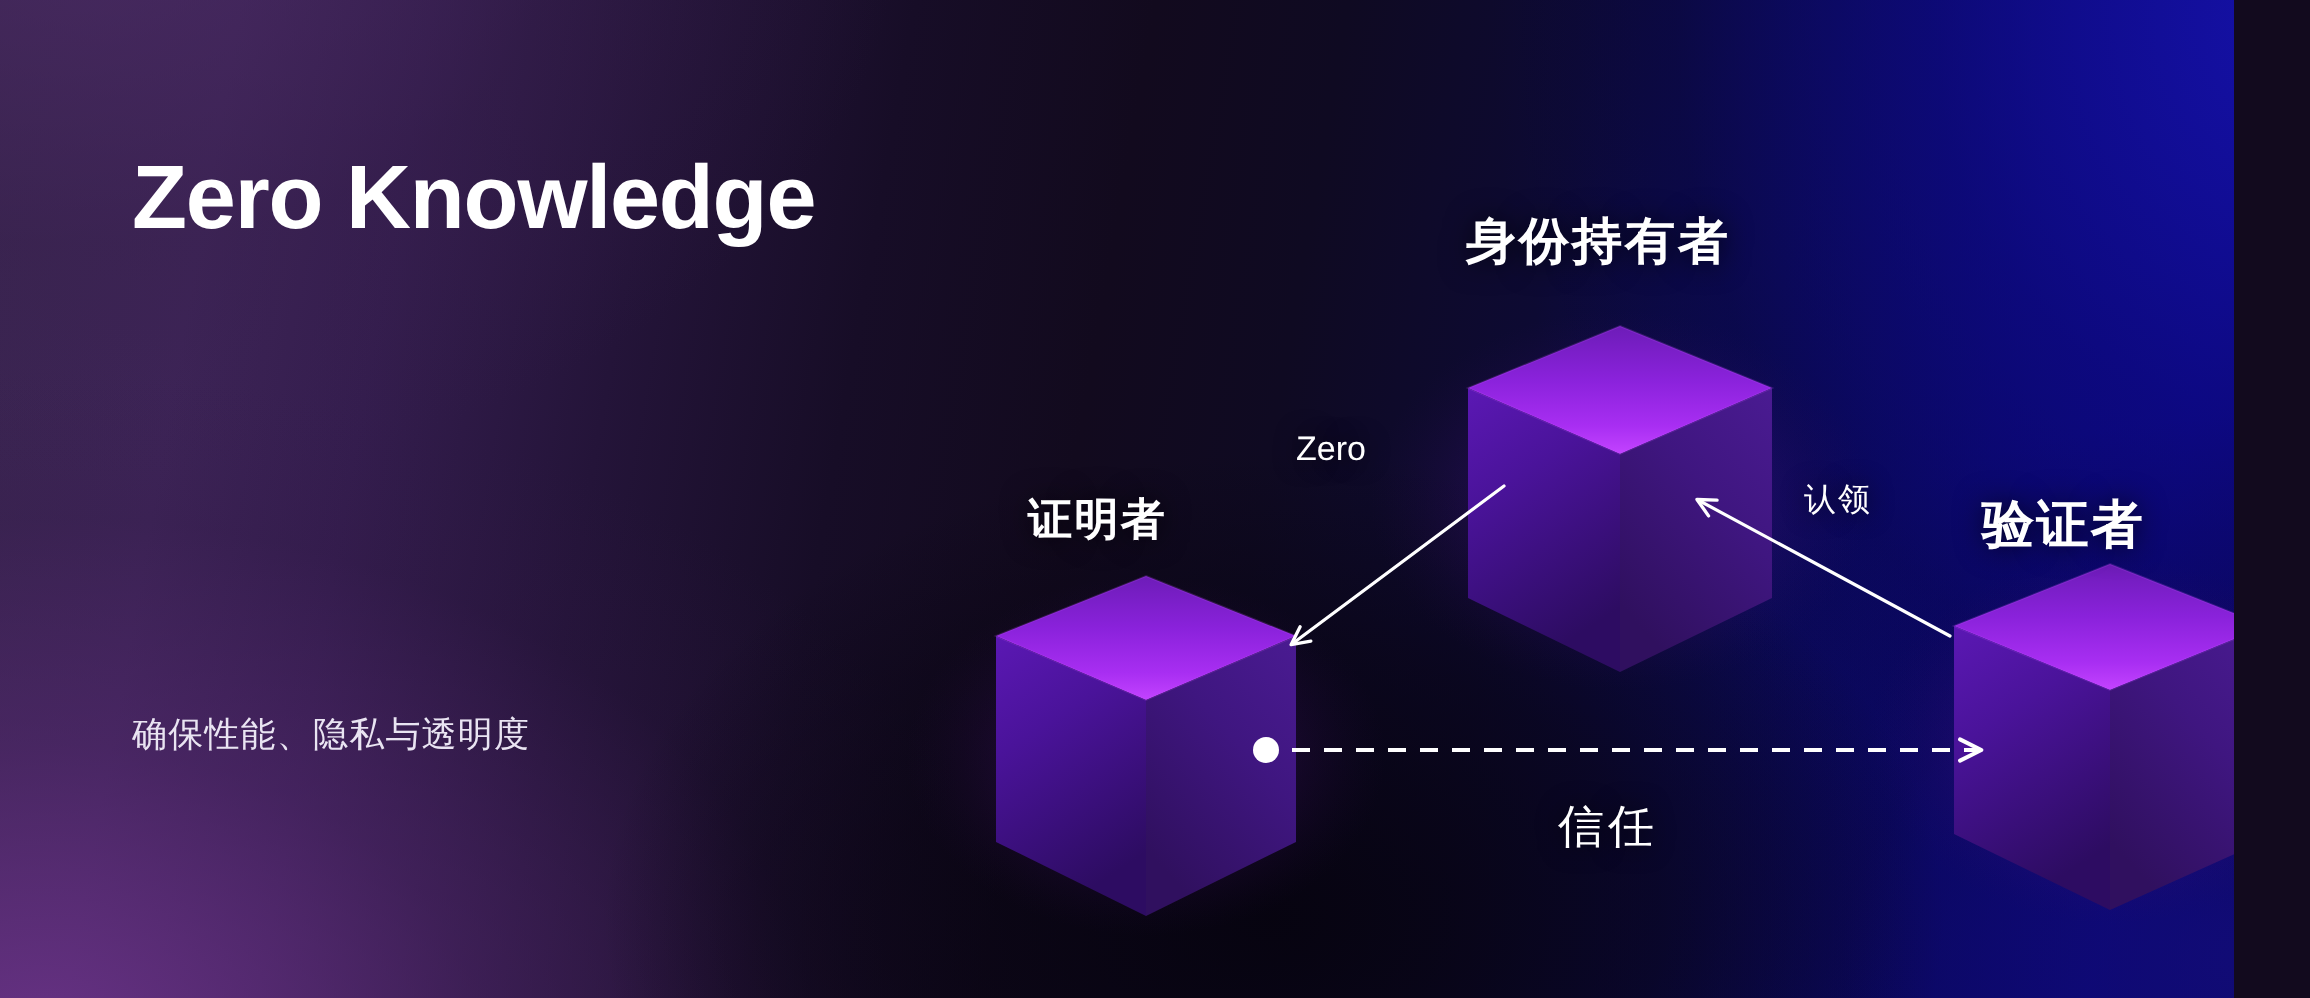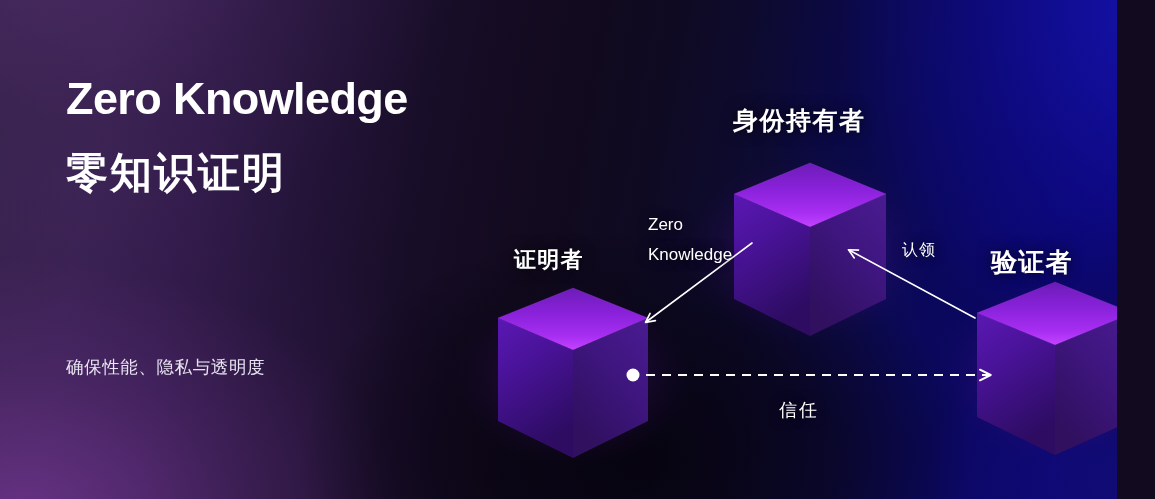--- a/index.html
+++ b/index.html
@@ -95,39 +95,38 @@
   .edge-label {
     position:absolute; color:#ffffff; white-space:nowrap;
     text-shadow:0 0 12px rgba(0,0,0,0.8);
   }
   .lbl-zk {
     left:622px; top:210px; font-size:17px; font-weight:400;
     line-height:30px;
     margin-left:26px;
   }
   .lbl-claim  { left:902px; top:240px; font-size:16px; font-weight:400; letter-spacing:1px; }
-  .lbl-trust  { left:779px; top:398px; font-size:18px; font-weight:400; letter-spacing:2px; }
+  .lbl-trust  { left:779px; top:398px; font-size:23px; font-weight:400; letter-spacing:2px; }
 
   .scene-svg { position:absolute; inset:0; width:1155px; height:499px; }
 </style>
 </head>
 <body>
 
 <div id="stage">
 
   <div class="bg bg-base"></div>
   <div class="bg bg-tl"></div>
   <div class="bg bg-bl"></div>
   <div class="bg bg-tr"></div>
   <div class="bg bg-br"></div>
   <div class="bg bg-core"></div>
 
   <div class="copy">
     <div class="title-en">Zero Knowledge</div>
-    <div class="title-zh">零知识证明</div>
 
     <div class="sub">
       <div class="sub-line">确保性能、隐私与透明度</div>
     </div>
   </div>
 
   <div class="diagram">
 
     <svg class="scene-svg" viewBox="0 0 1155 499">
       <defs>
@@ -190,18 +189,17 @@
       <circle cx="633" cy="375" r="6.5" fill="#ffffff"></circle>
       <line x1="646" y1="375" x2="990" y2="375" stroke="#ffffff" stroke-width="1.9" stroke-linecap="butt" stroke-dasharray="9 7" marker-end="url(#arrowHead)"></line>
     </svg>
 
     <div class="node-label lbl-holder">身份持有者</div>
     <div class="node-label lbl-prover">证明者</div>
     <div class="node-label lbl-verifier">验证者</div>
 
     <div class="edge-label lbl-zk">
       <div>Zero</div>
-      <div>Knowledge</div>
     </div>
     <div class="edge-label lbl-claim">认领</div>
     <div class="edge-label lbl-trust">信任</div>
   </div>
 </div>
 
 </body></html>

